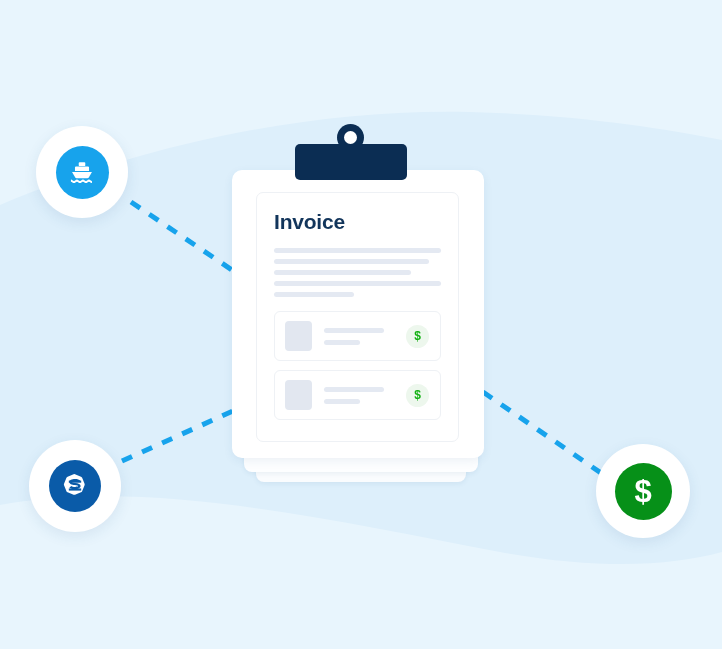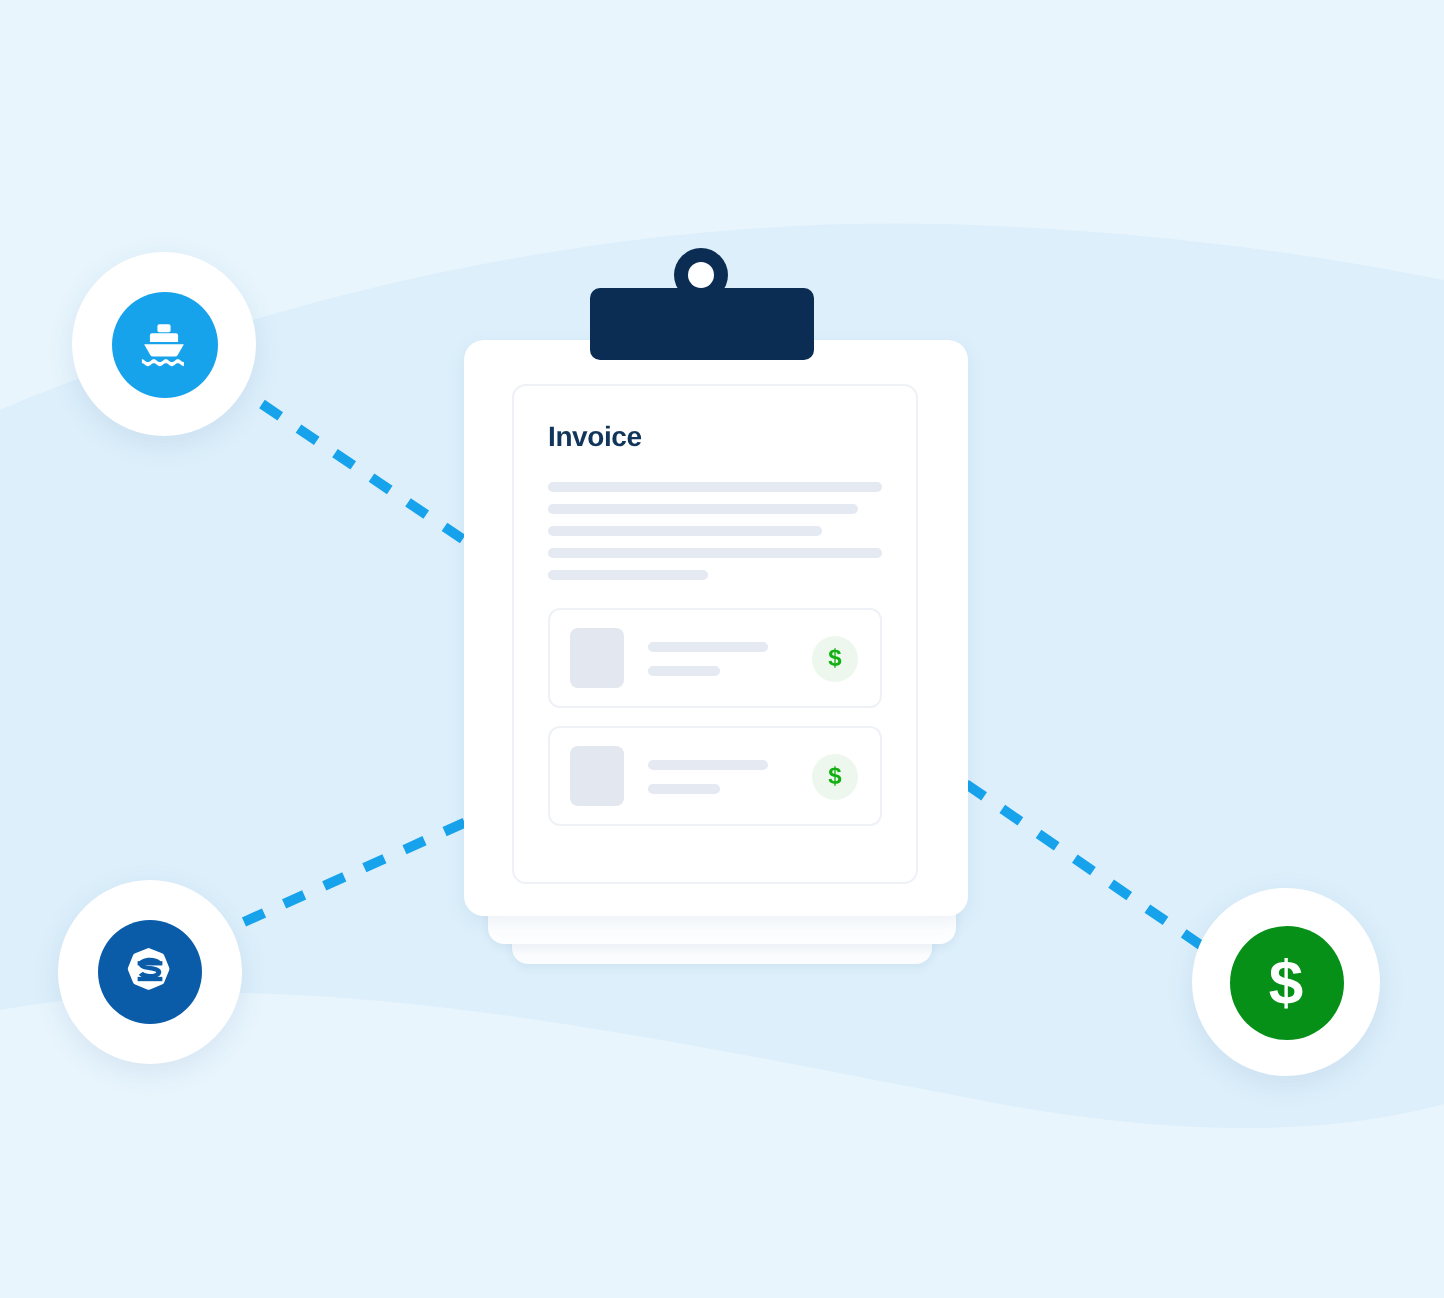--- a/index.html
+++ b/index.html
@@ -84,21 +84,21 @@
     top: 22px;
     width: 203px;
     height: 250px;
     background: #ffffff;
     border: 1px solid #eef1f5;
     border-radius: 7px;
     box-sizing: border-box;
     padding: 18px 17px 0 17px;
   }
   .invoice-title {
-    font-size: 14px;
+    font-size: 21px;
     font-weight: bold;
     color: #12355b;
     letter-spacing: -0.2px;
     line-height: 1;
     margin: 0 0 16px 0;
   }
 
   .skeleton-lines {
     margin-bottom: 14px;
   }

